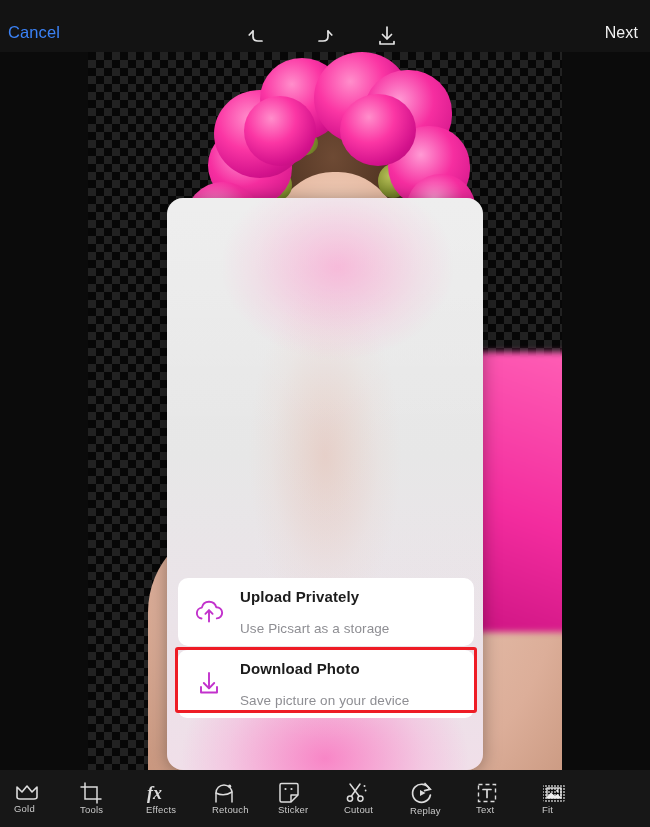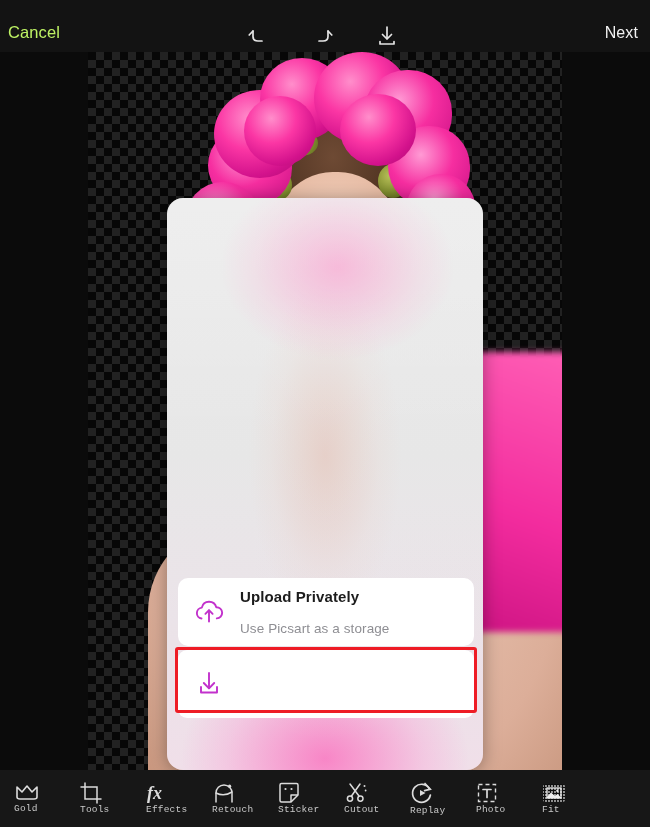--- a/index.html
+++ b/index.html
@@ -13,21 +13,21 @@
 
   
   #topbar{
     position:absolute; left:0; top:0; width:650px; height:52px;
     background:#131313;
     display:flex; align-items:center;
     z-index:60;
   }
   #cancel-btn{
     position:absolute; left:8px; top:24px;
-    font-size:16.5px; color:#bef264; letter-spacing:.1px;
+    font-size:16.5px; color:#3b82f6; letter-spacing:.1px;
     cursor:pointer; line-height:1;
   }
   #next-btn{
     position:absolute; right:12px; top:25px;
     font-size:16px; color:#f2f2f2; letter-spacing:.1px;
     cursor:pointer; line-height:1;
   }
   .topicon{ position:absolute; top:22px; width:28px; height:28px; cursor:pointer; }
   #undo-icon{ left:245px; }
   #redo-icon{ left:308px; }
@@ -153,21 +153,21 @@
     display:flex; align-items:center;
     padding-left:14px;
     z-index:60; overflow:hidden;
   }
   .tool{
     width:66px; flex:0 0 66px; height:68px;
     display:flex; flex-direction:column; justify-content:center;
     gap:0; cursor:pointer;
   }
   .tool svg{ display:block; }
-  .tool-label{ font-size:9.5px; color:#c9c9c9; letter-spacing:.2px; white-space:nowrap;font-family:Liberation Mono, monospace; }
+  .tool-label{ font-size:9.5px; color:#c9c9c9; letter-spacing:.2px; white-space:nowrap; }
 </style>
 </head>
 <body>
 
 <div id="canvas-area">
   <div id="checker"></div>
 
   <div id="photo">
     <div id="shoulderL"></div>
     <div id="shoulderR"></div>
@@ -241,20 +241,24 @@
 </div>
 
 <div class="card" id="card-download">
   <span class="card-icon">
     <svg width="32" height="32" viewBox="0 0 32 32" fill="none" stroke="#c231cc" stroke-width="1.9" stroke-linecap="round" stroke-linejoin="round">
       <path d="M16 5 L16 20"></path>
       <path d="M10.8 15 L16 20.4 L21.2 15"></path>
       <path d="M8 19 L8 24.5 L24 24.5 L24 19"></path>
     </svg>
   </span>
+  <span class="card-text">
+    <span class="card-title">Download Photo</span>
+    <span class="card-sub">Save picture on your device</span>
+  </span>
 </div>
 
 <div id="download-highlight"></div>
 
 <div id="toolbar">
 
   <div class="tool">
     <svg width="26" height="20" viewBox="0 0 26 20" fill="none" stroke="#dcdcdc" stroke-width="1.6" stroke-linejoin="round" stroke-linecap="round">
       <path d="M3 4 L3 14 Q3 16 6 16 L20 16 Q23 16 23 14 L23 4 L18 9 L13 3 L8 9 Z"></path>
     </svg>
@@ -314,21 +318,21 @@
       <path d="M10 9 L15.5 12 L10 15 Z" fill="#dcdcdc" stroke="none"></path>
     </svg>
     <span class="tool-label">Replay</span>
   </div>
 
   <div class="tool">
     <svg width="22" height="22" viewBox="0 0 22 22" fill="none" stroke="#dcdcdc" stroke-width="1.4">
       <rect x="2.5" y="2.5" width="17" height="17" stroke-dasharray="4 3"></rect>
       <path d="M7 7.5 L15 7.5 M11 7.5 L11 15.5" stroke-width="1.7" stroke-linecap="round"></path>
     </svg>
-    <span class="tool-label">Photo</span>
+    <span class="tool-label">Text</span>
   </div>
 
 
   <div class="tool">
     <svg width="24" height="22" viewBox="0 0 24 22">
       <defs>
         <pattern id="fitdots" width="3" height="3" patternUnits="userSpaceOnUse">
           <rect width="3" height="3" fill="#0f0f0f"></rect>
           <circle cx="1" cy="1" r="0.9" fill="#d0d0d0"></circle>
         </pattern>

